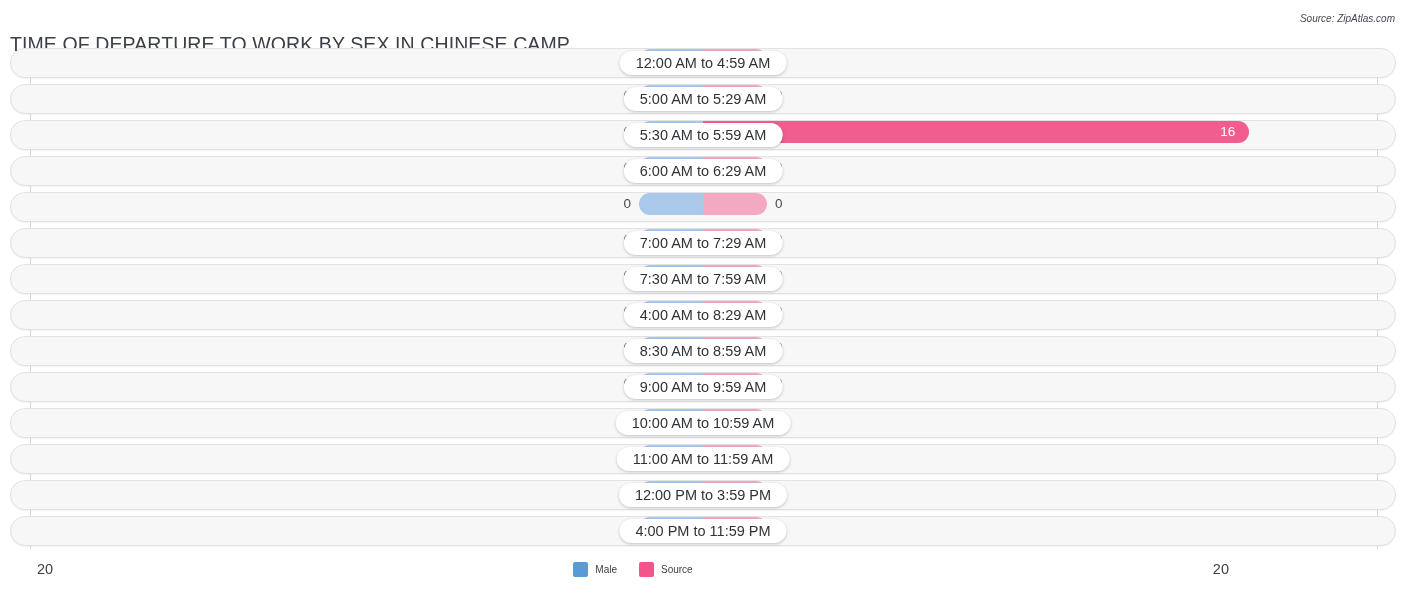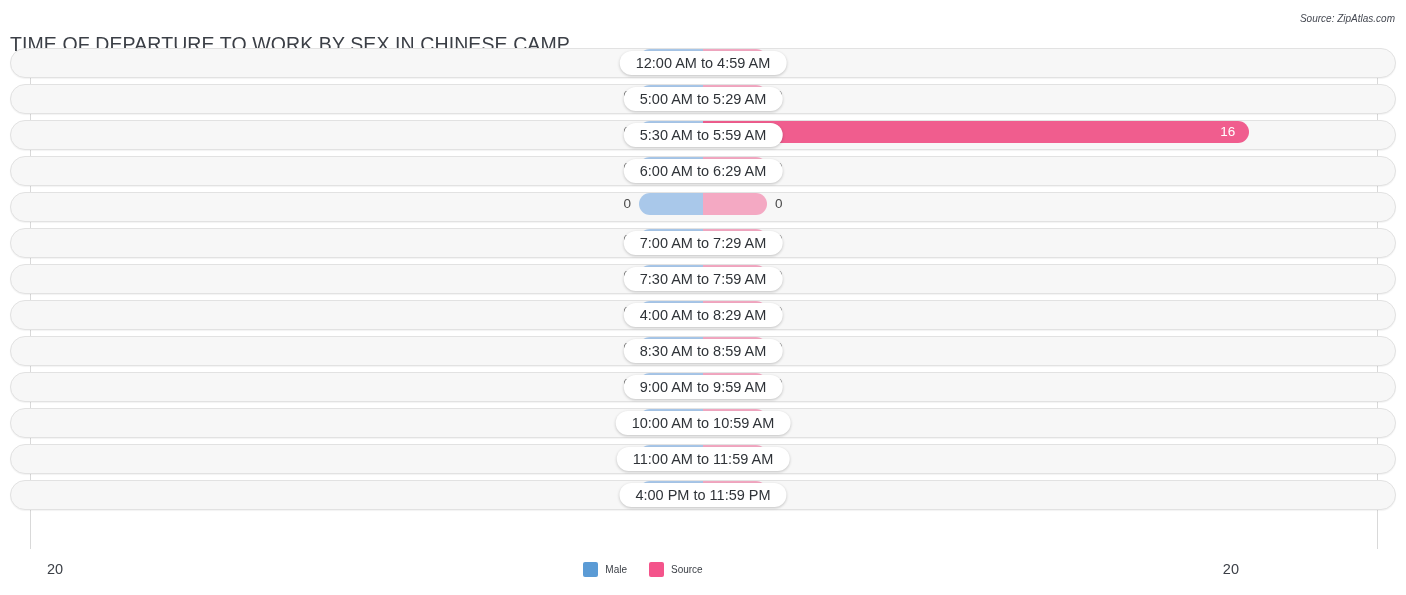--- a/index.html
+++ b/index.html
@@ -124,21 +124,21 @@
     font-size: 14.5px;
     color: #2f3338;
     white-space: nowrap;
     box-shadow: 0 1px 3px rgba(0,0,0,.22);
     z-index: 3;
   }
 
   
   .footer {
     position: absolute;
-    left: 10px; top: 553px;
+    left: 0; top: 553px;
     width: 1266px; height: 42px; text-align: right;
   }
   .axis-tick {
     position: absolute;
     top: 8px;
     font-size: 14.5px;
     color: #3b3f46;
   }
   .axis-tick.left  { left: 37px; }
   .axis-tick.right { right: 37px; }
@@ -322,20 +322,33 @@
             <div class="bar male" style="width: 64px;">
               <span class="val male">0</span>
             </div>
           </div>
           <div class="half female">
             <div class="bar female" style="width: 64px;">
               <span class="val female">0</span>
             </div>
           </div>
           <div class="cat">11:00 AM to 11:59 AM</div>
+        </div>
+        <div class="row">
+          <div class="half male">
+            <div class="bar male" style="width: 64px;">
+              <span class="val male">0</span>
+            </div>
+          </div>
+          <div class="half female">
+            <div class="bar female" style="width: 64px;">
+              <span class="val female">0</span>
+            </div>
+          </div>
+          <div class="cat">12:00 PM to 3:59 PM</div>
         </div>
         <div class="row">
           <div class="half male">
             <div class="bar male" style="width: 64px;">
               <span class="val male">0</span>
             </div>
           </div>
           <div class="half female">
             <div class="bar female" style="width: 64px;">
               <span class="val female">0</span>

